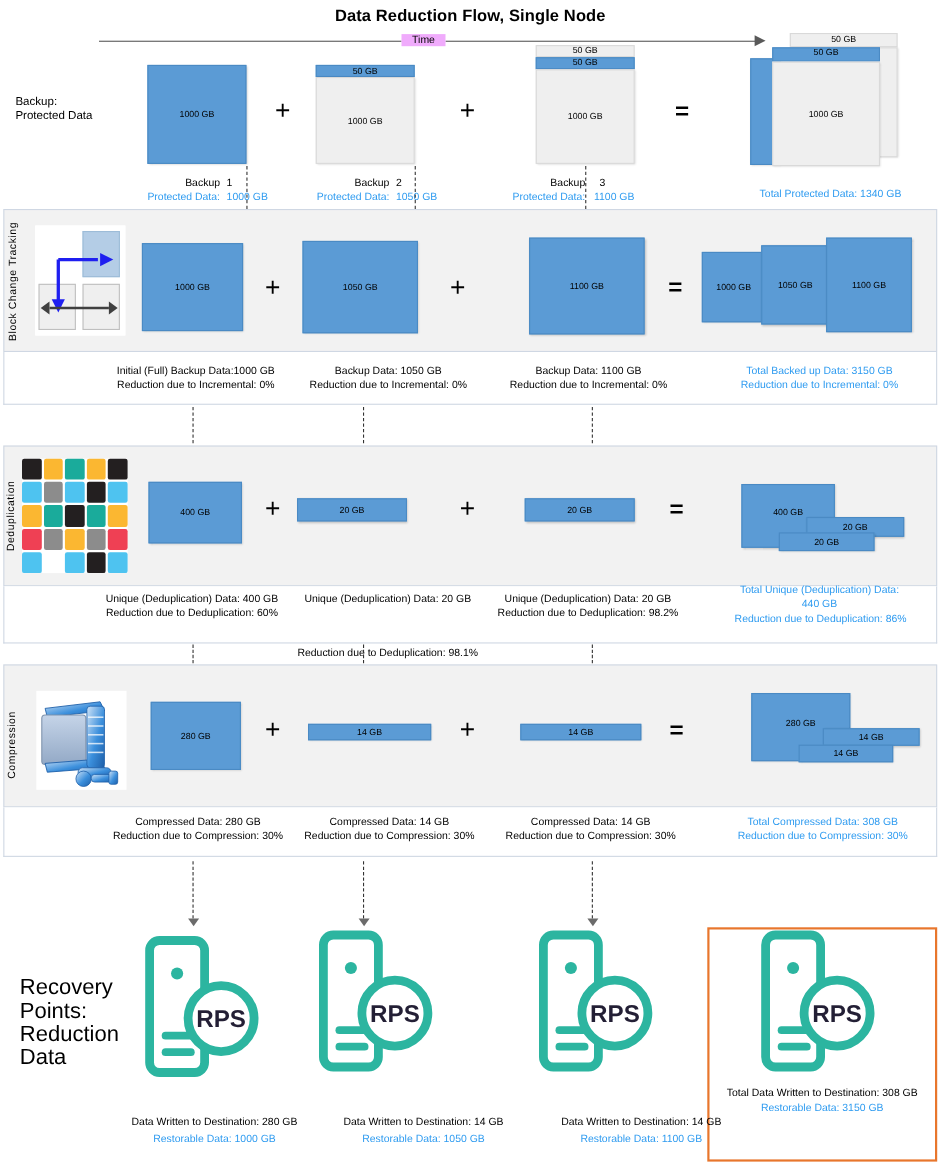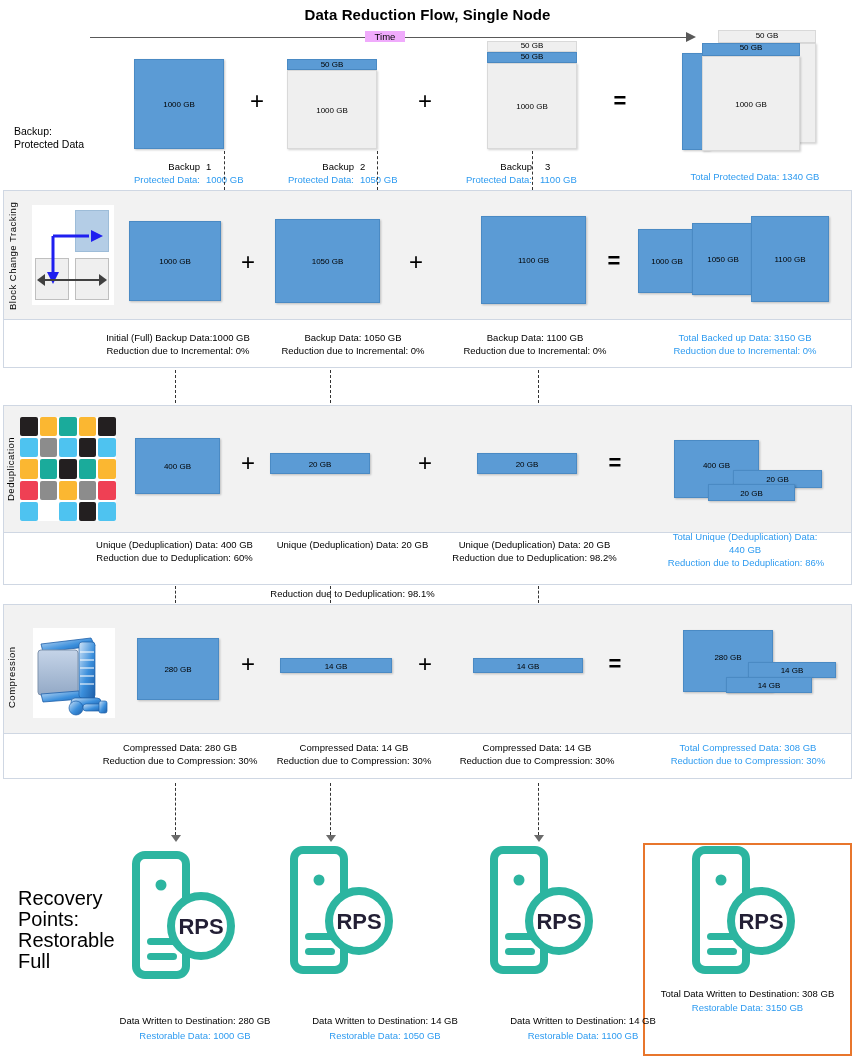--- a/index.html
+++ b/index.html
@@ -38,21 +38,21 @@
     border-bottom: 5px solid transparent;
     border-left: 10px solid #595959;
   }
   #time-label {
     position: absolute; left: 275px; top: 0px; width: 40px;
     text-align: center; font-size: 9.5px; color: #000; background: #f0abfc;
   }
 
   
   .rowlabel-h {
-    font-size: 10.5px; line-height: 13px; color: #000; margin-top: 39px;
+    font-size: 10.5px; line-height: 13px; color: #000;
   }
   #label-backup { left: 14px; top: 86px; width: 110px; }
   #label-recovery {
     left: 18px; top: 888px; width: 130px;
     font-size: 20px; line-height: 21px;
   }
   .vert-label {
     writing-mode: vertical-rl; transform: rotate(180deg);
     font-size: 9.5px; letter-spacing: 0.5px; color: #000;
     text-align: center;
@@ -448,21 +448,21 @@
 
 <div class="vdash" style="left:175px; top:783px; height:52px;"></div>
 <div class="arrowhead-down" style="left:171px; top:835px;"></div>
 <div class="vdash" style="left:330px; top:783px; height:52px;"></div>
 <div class="arrowhead-down" style="left:326px; top:835px;"></div>
 <div class="vdash" style="left:538px; top:783px; height:52px;"></div>
 <div class="arrowhead-down" style="left:534px; top:835px;"></div>
 
 <div class="abs" id="label-recovery">
   <div>Recovery Points:</div>
-  <div>Restorable Full</div>
+  <div>Reduction Data</div>
 </div>
 
 <div class="rps abs" style="left:127px; top:850px;">
   <svg width="140" height="130" viewBox="0 0 140 130">
     <rect x="9" y="5" width="50" height="120" rx="9" fill="none" stroke="#2cb5a0" stroke-width="8"></rect>
     <circle cx="34" cy="35" r="5.5" fill="#2cb5a0"></circle>
     <rect x="20" y="88" width="30" height="7" rx="3.5" fill="#2cb5a0"></rect>
     <rect x="20" y="103" width="30" height="7" rx="3.5" fill="#2cb5a0"></rect>
     <circle cx="74" cy="76" r="30" fill="#ffffff" stroke="#2cb5a0" stroke-width="8"></circle>
     <text x="74" y="84" text-anchor="middle" font-family="Liberation Sans, sans-serif" font-size="22" font-weight="bold" fill="#231f35">RPS</text>

